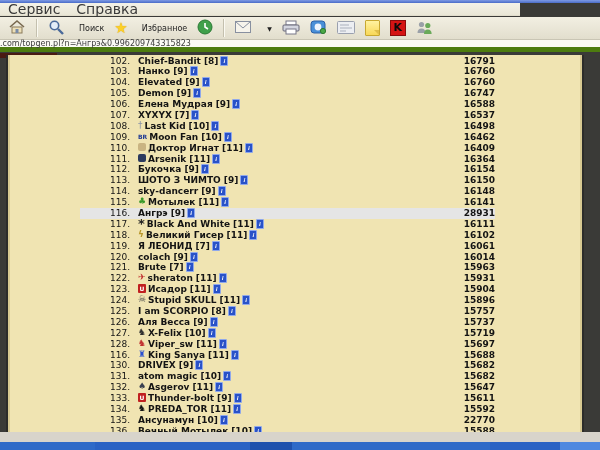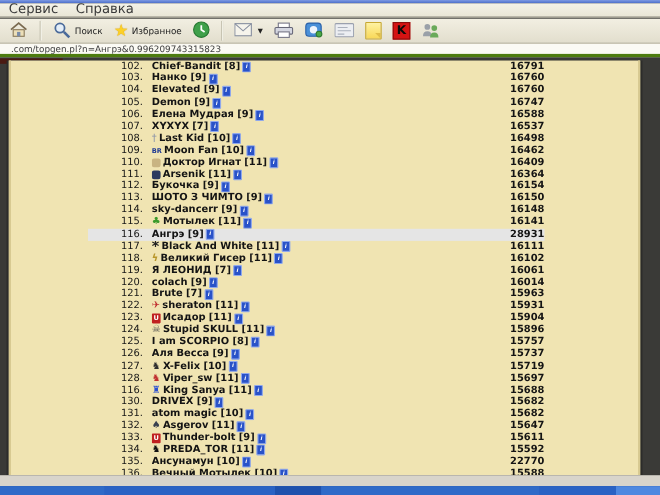--- a/index.html
+++ b/index.html
@@ -2,55 +2,55 @@
 <html><head>
 <meta charset="utf-8">
 <style>
   html,body{margin:0;padding:0;}
   body{width:600px;height:450px;overflow:hidden;font-family:"DejaVu Sans",sans-serif;background:#3a3a37;}
   .screen{position:relative;width:600px;height:450px;}
 
   
   .top-edge{position:absolute;left:0;top:0;width:600px;height:3px;
     background:linear-gradient(#7e9ae4,#4a6cc8);}
-  .menubar{position:absolute;left:0;top:3px;width:600px;height:13px;
+  .menubar{position:absolute;left:0;top:3px;width:520px;height:13px;
     background:linear-gradient(#f4f2e8,#e9e6d6);border-bottom:1px solid #e0dccb;
-    display:flex;align-items:flex-end;gap:16px;padding-left:8px;box-sizing:border-box;
-    font-size:12px;color:#3a3a3a;}
+    display:flex;align-items:center;gap:16px;padding-left:8px;box-sizing:border-box;
+    font-size:14px;color:#3a3a3a;}
   .menu-item{cursor:default;}
   .toolbar{position:absolute;left:0;top:17px;width:600px;height:23px;
     background:linear-gradient(#f2efe2,#e2decd);border-bottom:1px solid #c9c5b4;
     display:flex;align-items:center;padding-left:6px;box-sizing:border-box;gap:6px;
     font-size:8px;color:#222;}
-  .tbtn{display:flex;align-items:center;gap:3px;height:16px;padding:0 2px;}
+  .tbtn{display:flex;align-items:center;gap:14px;height:16px;padding:0 2px;}
   .tsep{width:1px;height:18px;background:#c4c0ae;border-right:1px solid #fbfaf2;margin:0 2px;}
   .star-glyph{font-size:15px;color:#fcd028;text-shadow:0 0 1px #c89010;line-height:15px;}
   .note-sq{width:13px;height:14px;background:linear-gradient(#fff2a0,#f8d858);
     border:1px solid #c8a830;border-radius:1px;position:relative;}
   .note-sq:after{content:"";position:absolute;right:0;bottom:0;border-style:solid;
     border-width:0 5px 5px 0;border-color:transparent #e0be4a transparent transparent;}
   .kasp-sq{width:14px;height:14px;background:#d51313;border:1px solid #8a0c0c;
     color:#0a0a0a;font-weight:bold;font-size:11px;line-height:14px;text-align:center;}
   .addressbar{position:absolute;left:0;top:40px;width:600px;height:12px;
-    background:#fbfaf4;border-bottom:3px solid #4d7c0f;
-    display:flex;align-items:center;padding-left:10px;box-sizing:border-box;
+    background:#fbfaf4;border-bottom:5px solid #4d7c0f;
+    display:flex;align-items:center;padding-left:0;box-sizing:border-box;
     font-size:8px;color:#3c3c3c;white-space:nowrap;}
 
   
   .content{position:absolute;left:0;top:53px;width:600px;height:379px;
     background:#3a3a37;overflow:hidden;}
   .maroon-accent{position:absolute;left:0;top:0;width:57px;height:5px;background:#4a1a12;}
   .parchment{position:absolute;left:8px;top:2px;width:570px;height:377px;
     background:#f0e4b2;border-left:2px solid #d8ca92;border-right:2px solid #d8ca92;
     box-shadow:-2px 0 0 #2c2c2a,2px 0 0 #2c2c2a;}
   #list{position:absolute;left:70px;top:0.5px;width:415px;}
   .row{display:flex;align-items:center;height:10.9px;font-size:9px;color:#141414;line-height:10.9px;}
   .row.hl{background:#e5e5e5;}
   .num{width:50px;text-align:right;padding-right:0;font-weight:normal;flex:none;}
-  .ncell{flex:1;display:flex;align-items:center;margin-left:8px;white-space:nowrap;overflow:hidden;}
+  .ncell{flex:1;display:flex;margin-left:8px;white-space:nowrap;overflow:hidden;}
   .pname{font-weight:bold;}
   .lvl{font-weight:bold;margin-left:3px;}
   .info{width:6px;height:8px;background:#2952c8;border:1px solid #8fa8ec;border-radius:1px;
     color:#fff;font-size:5px;font-weight:bold;line-height:8px;text-align:center;
     margin-left:2px;flex:none;font-style:italic;}
   .val{width:70px;text-align:right;font-weight:bold;flex:none;}
   .cicon{display:inline-block;margin-right:2px;font-size:9px;line-height:9px;flex:none;}
   .cicon.blob{width:8px;height:8px;border-radius:2px;}
   .cicon.badge{width:8px;height:9px;border-radius:1px;text-align:center;line-height:9px;}
 

